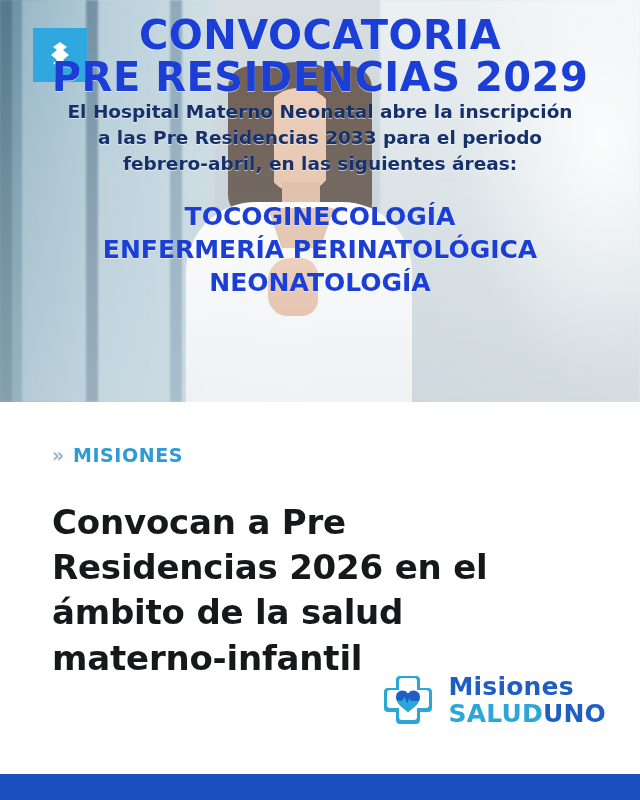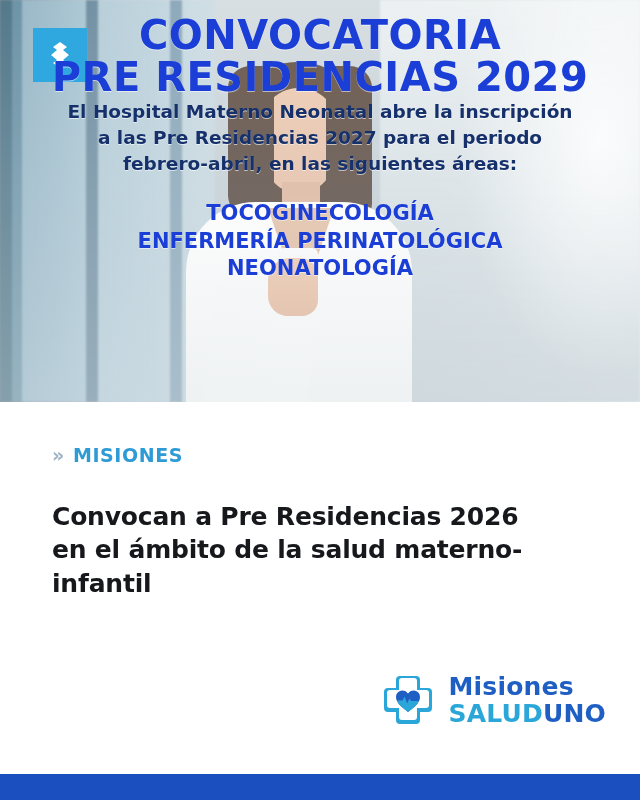--- a/index.html
+++ b/index.html
@@ -170,21 +170,21 @@
     font-weight: bold;
     font-size: 18.5px;
     line-height: 1.42;
     color: #15306b;
     text-shadow: 0 1px 0 rgba(255,255,255,0.6);
   }
   .hero-list {
     margin-top: 22px;
     font-family: "DejaVu Sans", sans-serif;
     font-weight: bold;
-    font-size: 21px;
+    font-size: 25px;
     line-height: 1.33;
     color: #1b3ed6;
     text-shadow: 0 1px 0 rgba(255,255,255,0.5);
   }
   .hero-list div { display: block; }
 
   
   .body {
     flex: 1;
     background: #ffffff;
@@ -202,21 +202,21 @@
   }
   .kicker .chev {
     color: #9fb4c4;
     font-size: 19px;
     font-weight: bold;
   }
   .headline {
     margin-top: 34px;
     font-family: "DejaVu Sans", sans-serif;
     font-weight: bold;
-    font-size: 25px;
+    font-size: 34px;
     line-height: 1.33;
     color: #16181c;
     letter-spacing: -0.2px;
     max-width: 500px;
   }
 
   
   .brand {
     position: absolute;
     right: 34px;
@@ -286,21 +286,21 @@
     </div>
 
     <div class="hero-text">
       <div class="hero-title">
         <span>CONVOCATORIA</span>
         <span class="l2">PRE RESIDENCIAS 2029</span>
       </div>
 
       <div class="hero-sub">
         <div>El Hospital Materno Neonatal abre la inscripción</div>
-        <div>a las Pre Residencias 2027 para el periodo</div>
+        <div>a las Pre Residencias 2033 para el periodo</div>
         <div>febrero-abril, en las siguientes áreas:</div>
       </div>
 
       <div class="hero-list">
         <div>TOCOGINECOLOGÍA</div>
         <div>ENFERMERÍA PERINATOLÓGICA</div>
         <div>NEONATOLOGÍA</div>
       </div>
     </div>
   </div>

